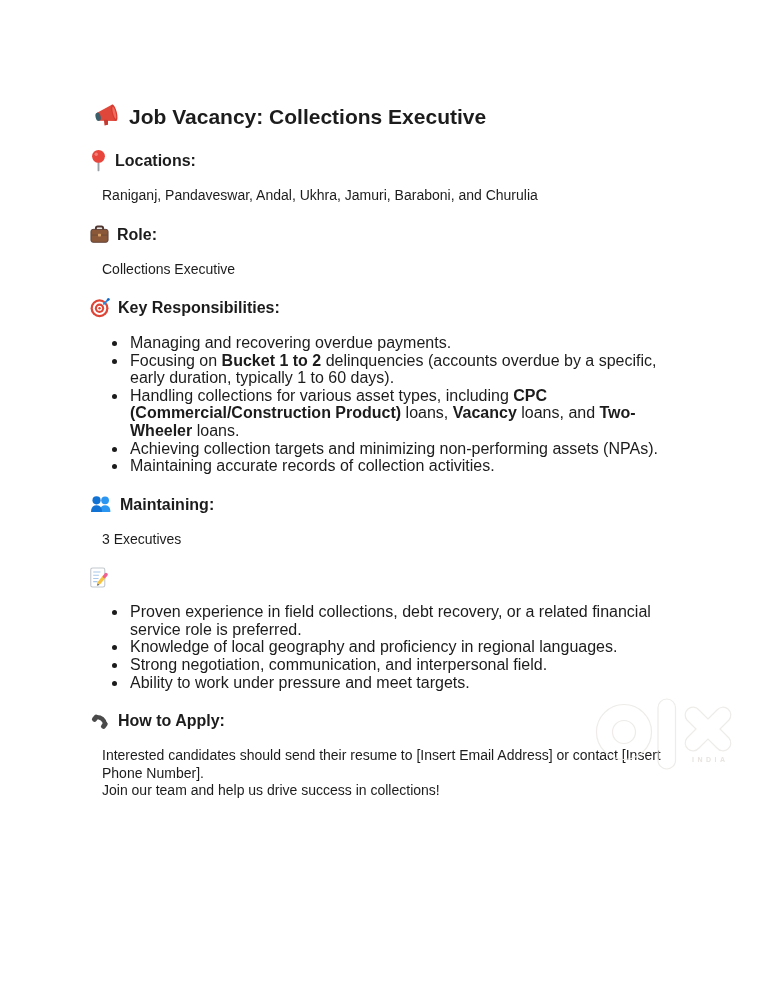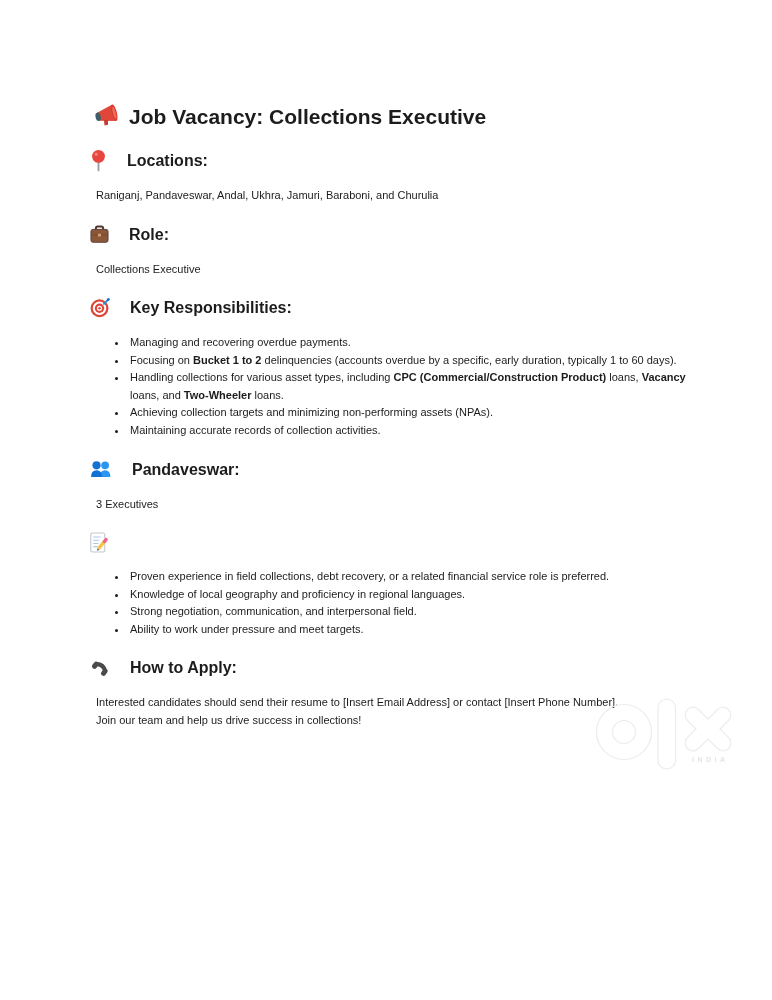--- a/index.html
+++ b/index.html
@@ -6,24 +6,24 @@
   .page{
     position:relative;
     width:772px;height:816px;
     background:var(--background,#fff);
     overflow:hidden;
     font-family:"Liberation Sans",sans-serif;
     color:var(--text,#1c1c1c);
   }
   .doc{position:absolute;left:90px;top:103px;width:596px;}
   h1{display:flex;align-items:center;gap:9px;font-size:21px;line-height:26px;margin:0;font-weight:700;}
-  h2{display:flex;align-items:center;gap:20px;font-size:16px;line-height:22px;margin:19px 0 15px;font-weight:700;}
-  .para{font-size:11px;line-height:17.5px;margin:15px 6px;}
+  h2{display:flex;align-items:center;gap:8px;font-size:16px;line-height:22px;margin:19px 0 15px;font-weight:700;}
+  .para{font-size:14px;line-height:17.5px;margin:15px 12px;}
   .bold{font-weight:400;}
-  ul{margin:15px 0 19px;padding-left:38px;font-size:11px;line-height:17.6px;}
+  ul{margin:15px 0 19px;padding-left:38px;font-size:16px;line-height:17.6px;}
   li{padding-left:2px;margin:0;}
   b{font-weight:700;}
   .ico{display:inline-flex;flex:0 0 auto;}
   .ico svg{display:block;}
   
   .watermark{position:absolute;right:33px;bottom:44px;width:144px;height:74px;}
   .watermark svg{display:block;}
   .wm-country{
     position:absolute;left:97px;top:58px;
     font-size:7px;letter-spacing:3.5px;font-weight:700;
@@ -100,21 +100,21 @@
 
     <h2>
       <span class="ico">
         <svg viewBox="0 0 23 20" width="22" height="19" aria-hidden="true">
           <circle cx="15.8" cy="5.6" r="4.1" fill="var(--people-blue-light)"></circle>
           <path d="M10.2 18 Q10.2 10.9 15.8 10.9 Q21.4 10.9 21.4 18 Z" fill="var(--people-blue-light)"></path>
           <circle cx="6.8" cy="5.6" r="4.3" fill="var(--people-blue-dark)"></circle>
           <path d="M1 18 Q1 10.7 6.8 10.7 Q12.6 10.7 12.6 18 Z" fill="var(--people-blue-dark)"></path>
         </svg>
       </span>
-      <span>Pandaveswar:</span>
+      <span>Maintaining:</span>
     </h2>
     <div class="para bold">3 Executives</div>
 
     <h2>
       <span class="ico">
         <svg viewBox="0 0 19 22" width="18" height="21" aria-hidden="true">
           <rect x="0.8" y="1" width="14.8" height="20" rx="1.8" fill="#ffffff" stroke="#c4c9ce" stroke-width="1.2"></rect>
           <path d="M3.4 5.2 H11 M3.4 8.6 H9.4 M3.4 12 H9 M3.4 15.4 H8" stroke="#a8c7ea" stroke-width="1.2"></path>
           <path d="M7.2 19.8 L10 19 L8.2 16.9 Z" fill="#5f6368"></path>
           <path d="M8.9 17.6 L15.3 9.9" stroke="var(--memo-pencil-yellow)" stroke-width="3.6"></path>

